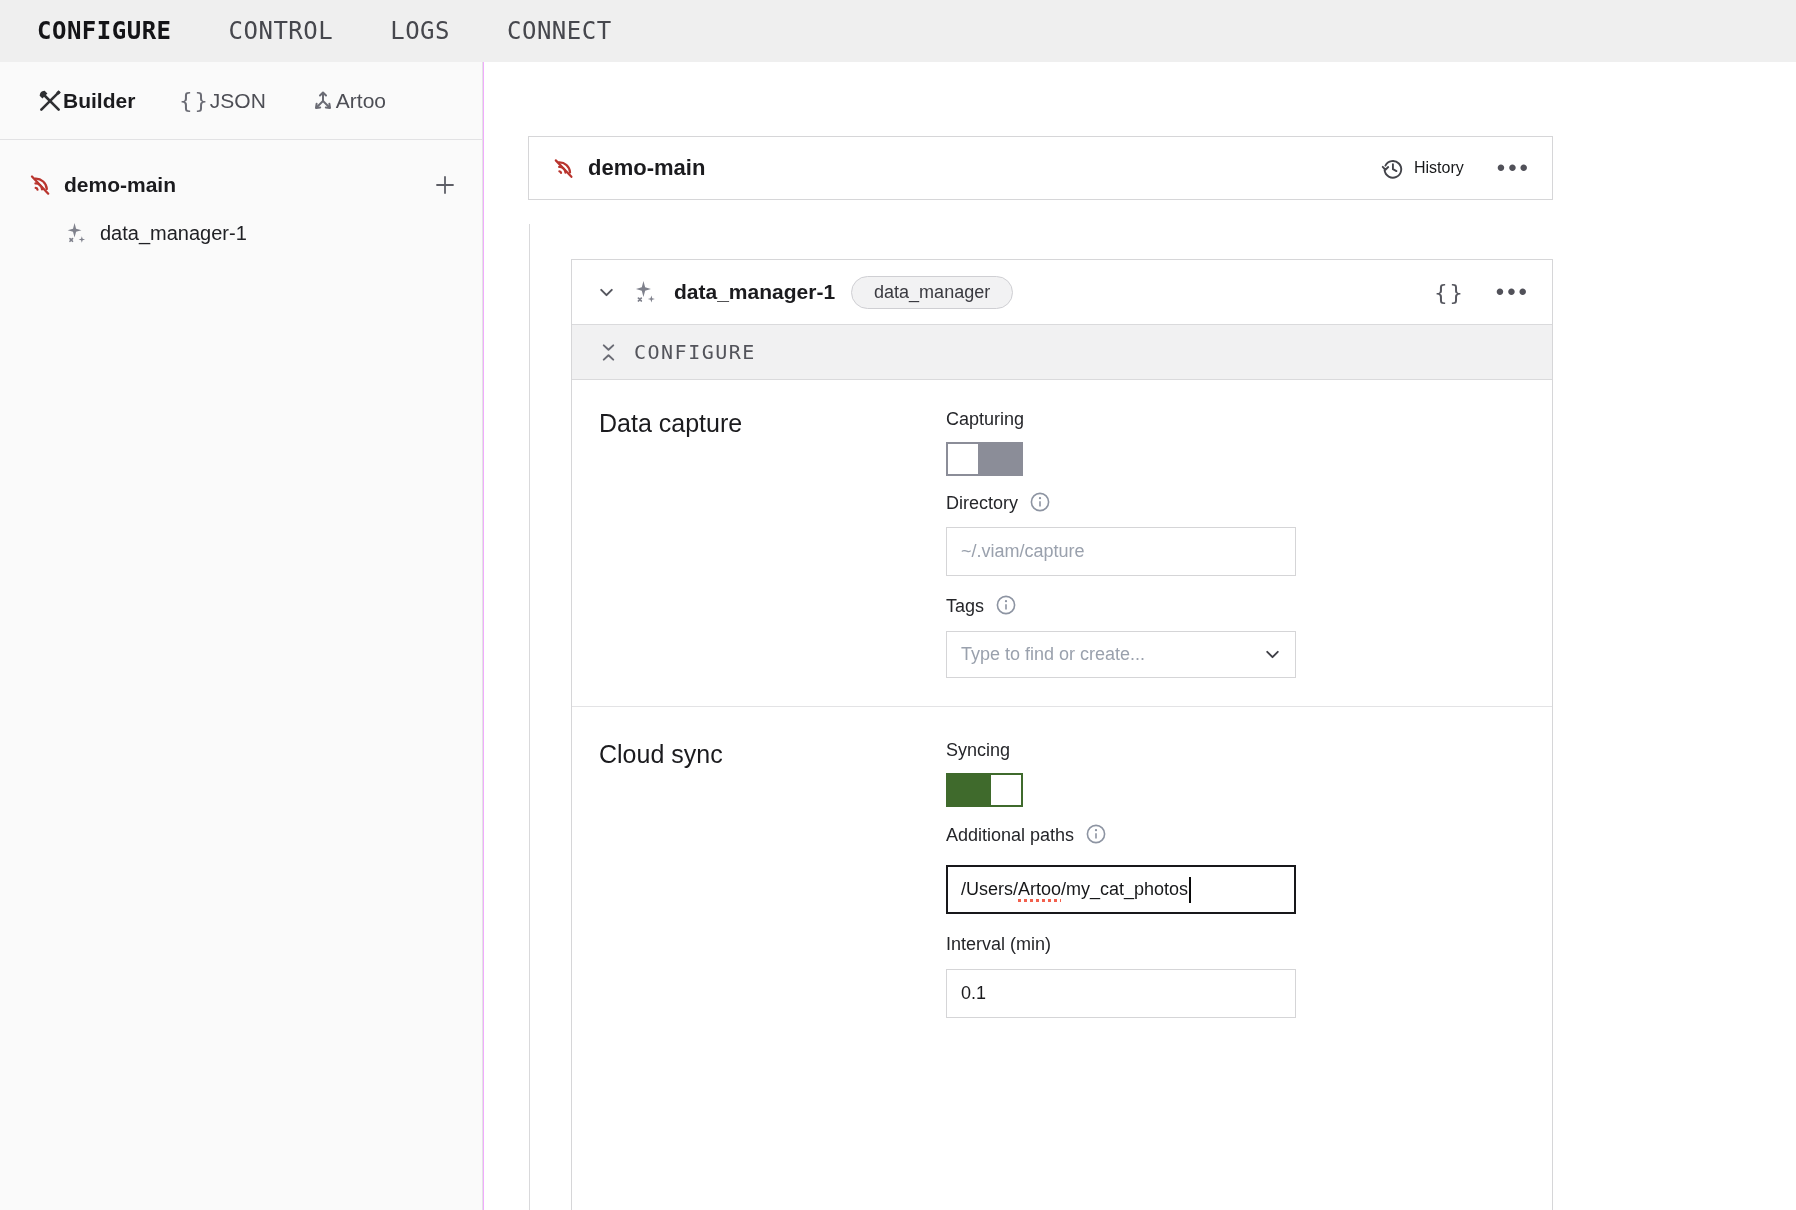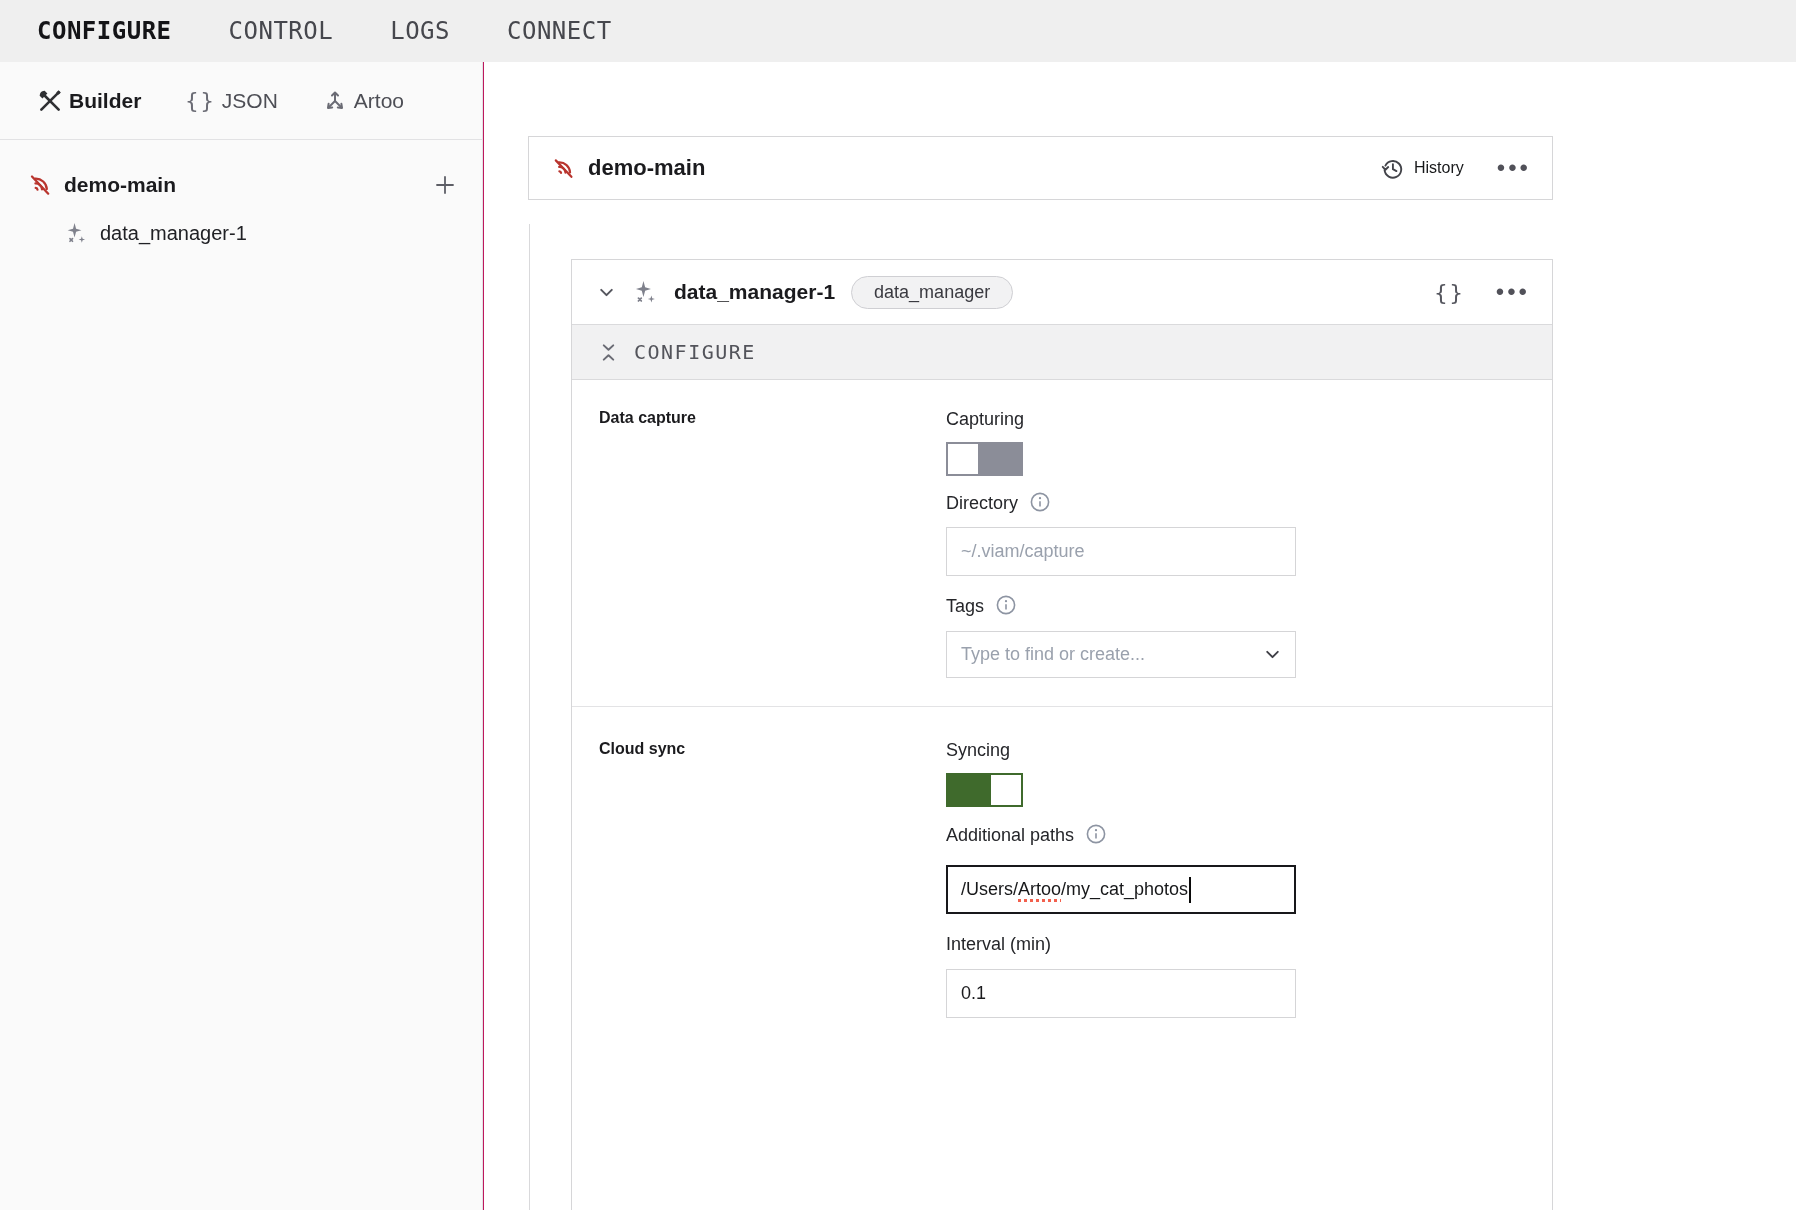--- a/index.html
+++ b/index.html
@@ -1,32 +1,32 @@
 <!DOCTYPE html>
 <html><head>
 <meta charset="utf-8">
 <style>
   * { margin:0; padding:0; box-sizing:border-box; }
   html,body { width:1796px; height:1210px; overflow:hidden; background:#fff;
               font-family:"Liberation Sans", sans-serif; color:#1b1b1e; }
-  .app { position:relative; width:1740px; height:1210px; background:#be185d; }
+  .app { position:relative; width:1740px; height:1210px; background:#f0abfc; }
 
   
   .topnav { position:absolute; left:0; top:0; width:1796px; height:62px;
             background:#efefef; display:flex; align-items:center; padding-left:37px; gap:57px;
             font-family:"DejaVu Sans Mono", monospace; font-size:24px; }
   .topnav-tab { color:#46474d; cursor:pointer; letter-spacing:0.5px; }
   .topnav-tab.active { color:#141417; font-weight:bold; }
 
   
   .sidebar { position:absolute; left:0; top:62px; width:483px; height:1148px;
              background:#fafafa; border-right:1px solid #e2e2e4; }
   .viewtabs { height:78px; border-bottom:1px solid #e2e2e4; display:flex; align-items:center;
               padding-left:37px; gap:44px; }
-  .viewtab { display:flex; align-items:center; gap:6px; font-size:21px; color:#4d4e55; cursor:pointer; }
+  .viewtab { display:flex; align-items:center; gap:0; font-size:21px; color:#4d4e55; cursor:pointer; }
   .viewtab.active { color:#1b1b1e; font-weight:bold; }
   .viewtab .braces-glyph { font-family:"DejaVu Sans Mono", monospace; font-size:22px; color:#6a6b74; letter-spacing:2px; }
   .machine-row { margin-top:26px; height:37px; display:flex; align-items:center; padding:0 26px 0 27px; }
   .machine-row .mname { margin-left:11px; font-size:21px; font-weight:bold; }
   .add-btn { margin-left:auto; color:#5d5e66; display:flex; cursor:pointer; }
   .resource-row { margin-top:13px; height:34px; display:flex; align-items:center; padding-left:64px; cursor:pointer; }
   .resource-row .rname { margin-left:13px; font-size:20px; color:#202125; }
 
   
   .content { position:absolute; left:484px; top:62px; width:1312px; height:1148px; background:#fff; }
@@ -52,21 +52,21 @@
           font-size:22px; color:#55565e; letter-spacing:2px; cursor:pointer; }
   .rc-header .dots { margin-left:31px; }
 
   .configure-bar { height:56px; background:#f1f1f2; border-top:1px solid #dadadc; border-bottom:1px solid #dadadc;
                    display:flex; align-items:center; padding-left:26px; }
   .configure-bar .cbar-label { margin-left:15px; font-family:"DejaVu Sans Mono", monospace;
                    font-size:20px; color:#53545b; letter-spacing:1.5px; }
 
   .form-row { display:flex; padding-left:27px; }
   .form-row.second { border-top:1px solid #e3e3e5; }
-  .heading-col { width:335px; padding-top:29px; font-size:16px; font-weight:bold; color:#1b1b1e; }
+  .heading-col { width:335px; padding-top:29px; font-size:25px; font-weight:normal; color:#1b1b1e; }
   .form-row.second .heading-col { padding-top:33px; }
   .fields-col { width:352px; padding-top:27px; padding-bottom:28px;margin-left:12px; }
   .form-row.second .fields-col { padding-top:31px; padding-bottom:178px; }
 
   .field-label { font-size:18px; color:#25262a; line-height:25px; }
   .label-row { display:flex; align-items:flex-start; gap:11px; line-height:25px; }
 
   .toggle { width:77px; height:34px; background:#8b8d98; position:relative; margin-top:10px; cursor:pointer; }
   .toggle .knob { position:absolute; top:2px; left:2px; width:30px; height:30px; background:#fff; }
   .toggle[data-state="on"] { background:#3f6a2c; }

